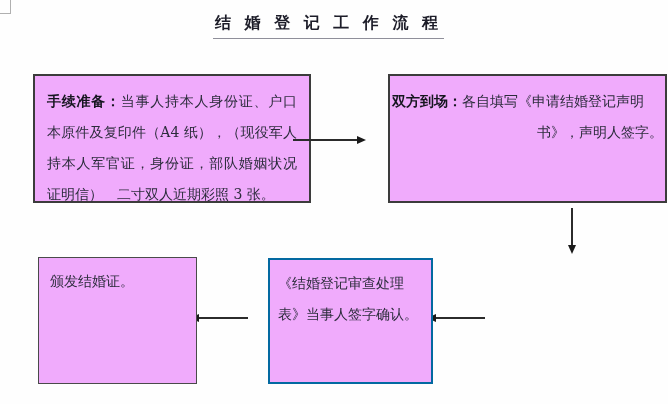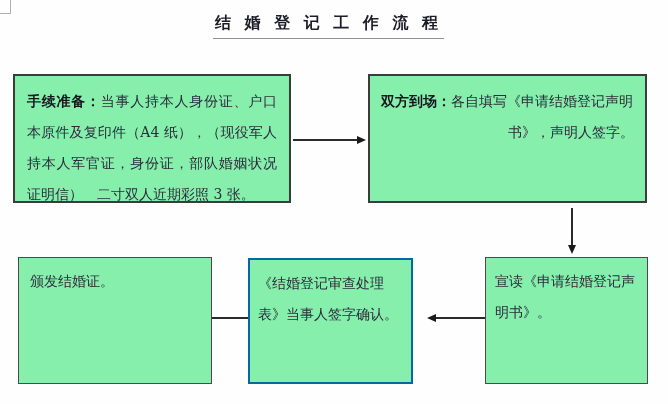--- a/index.html
+++ b/index.html
@@ -27,32 +27,33 @@
     letter-spacing: 4px;
     color: #1c1c28;
     border-bottom: 1px solid #8f8f9a;
     padding: 0 2px 4px 2px;
     white-space: nowrap;
   }
 
   .box {
     position: absolute;
     box-sizing: border-box;
-    background: #86efac;
+    background: #f0abfc;
     font-size: 14px;
     line-height: 31px;
+    margin-left: 20px;
   }
   .box p { margin: 0; }
   .box b { font-weight: bold; color: #15151f; }
 
   .box-prepare { left: 13px;  top: 74px;  width: 278px; height: 129px; border: 2px solid #3c3c3c; padding: 10px 12px; text-align: justify; }
-  .box-attend  { left: 368px; top: 74px;  width: 279px; height: 129px; border: 2px solid #3c3c3c; padding: 10px 11px; }
+  .box-attend  { left: 368px; top: 74px;  width: 279px; height: 129px; border: 2px solid #3c3c3c; padding: 10px 2px; }
   .box-read    { left: 485px; top: 257px; width: 163px; height: 127px; border: 1px solid #4a4a4a; padding: 8px 9px; }
   .box-review  { left: 248px; top: 258px; width: 165px; height: 126px; border: 2px solid #0369a1; padding: 8px 8px; }
-  .box-issue   { left: 18px;  top: 257px; width: 194px; height: 127px; border: 1px solid #4a4a4a; padding: 8px 11px; }
+  .box-issue   { left: 18px;  top: 257px; width: 159px; height: 127px; border: 1px solid #4a4a4a; padding: 8px 11px; }
 
   .center-line { text-align: right; }
 
   
   .arrow { position: absolute; }
   .arrow .shaft-h { position: absolute; left: 0; right: 8px; top: 50%; margin-top: -1px; height: 2px; background: #2b2b2b; }
   .arrow-left .shaft-h { left: 8px; right: 0; }
   .arrow .shaft-v { position: absolute; top: 0; bottom: 8px; left: 50%; margin-left: -1px; width: 2px; background: #2b2b2b; }
 
   .head-right { position: absolute; right: 0; top: 50%; margin-top: -4.5px;
@@ -89,23 +90,20 @@
   <div class="box box-attend">
     <p><b>双方到场：</b><span>各自填写《申请结婚登记声明</span></p>
     <p class="center-line">书》，声明人签字。</p>
   </div>
 
   <div class="arrow arrow-attend-read">
     <span class="shaft-v"></span>
     <span class="head-down"></span>
   </div>
 
-  <div class="box box-read">
-    <p>宣读《申请结婚登记声明书》。</p>
-  </div>
 
   <div class="arrow arrow-left arrow-read-review">
     <span class="shaft-h"></span>
     <span class="head-left"></span>
   </div>
 
   <div class="box box-review">
     <p>《结婚登记审查处理表》当事人签字确认。</p>
   </div>
 

